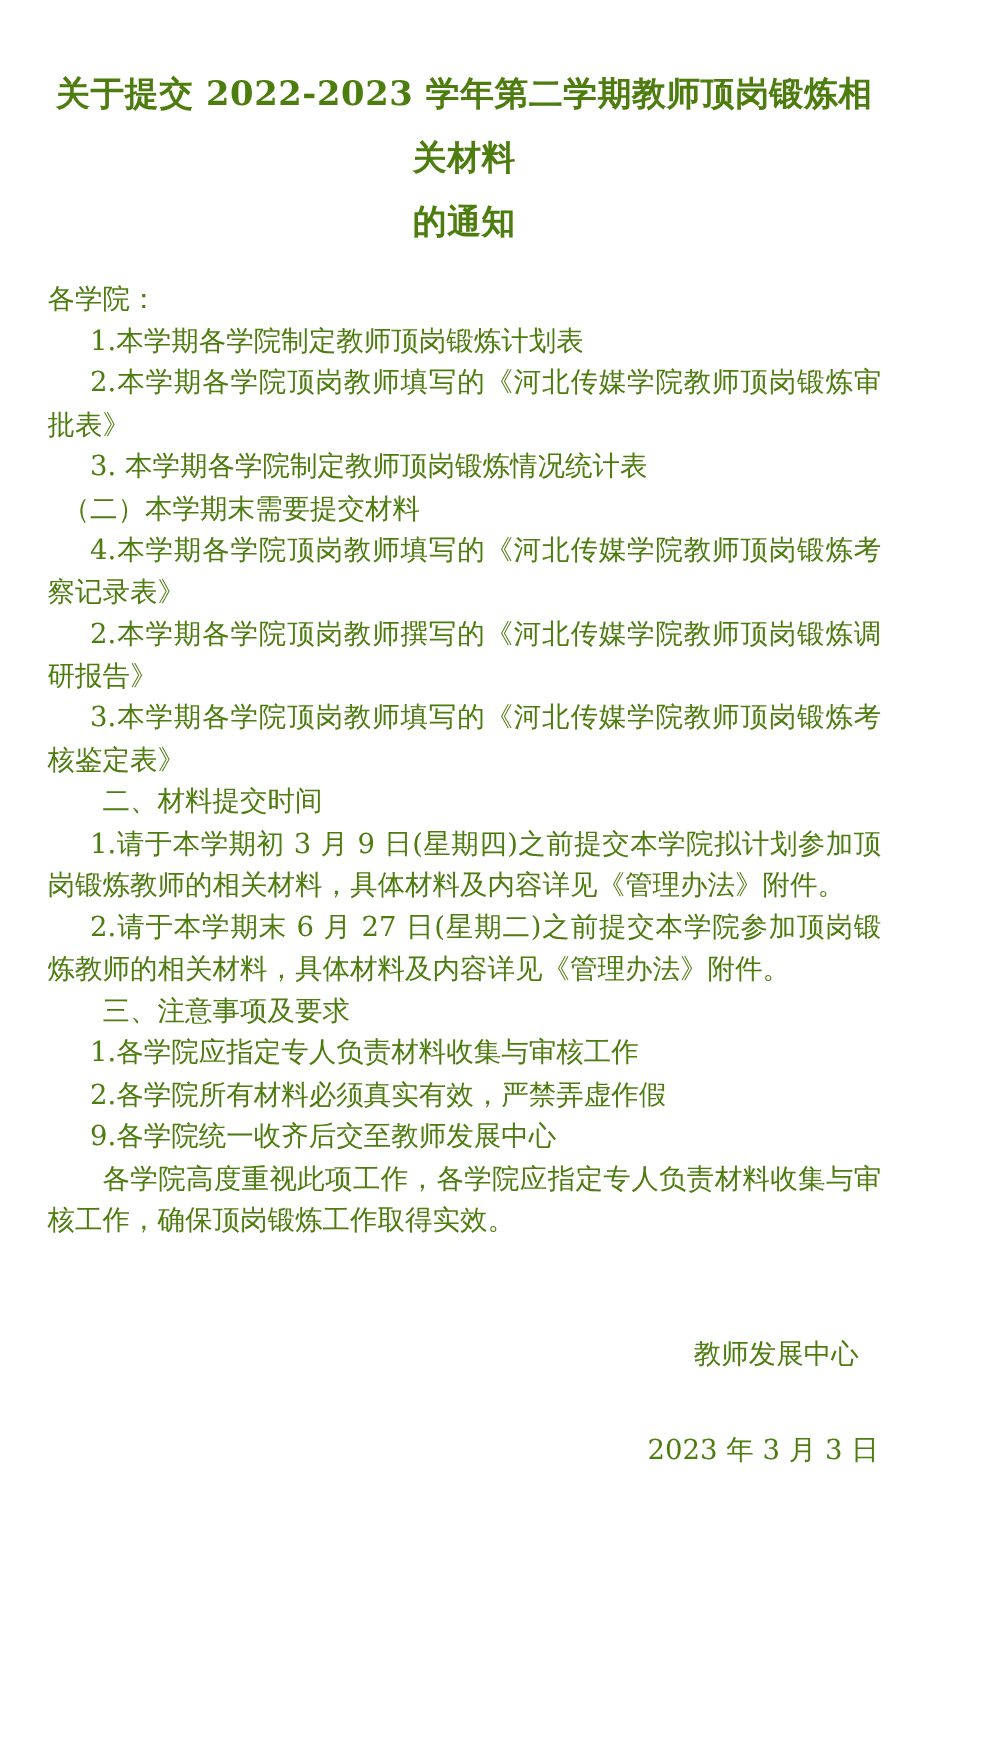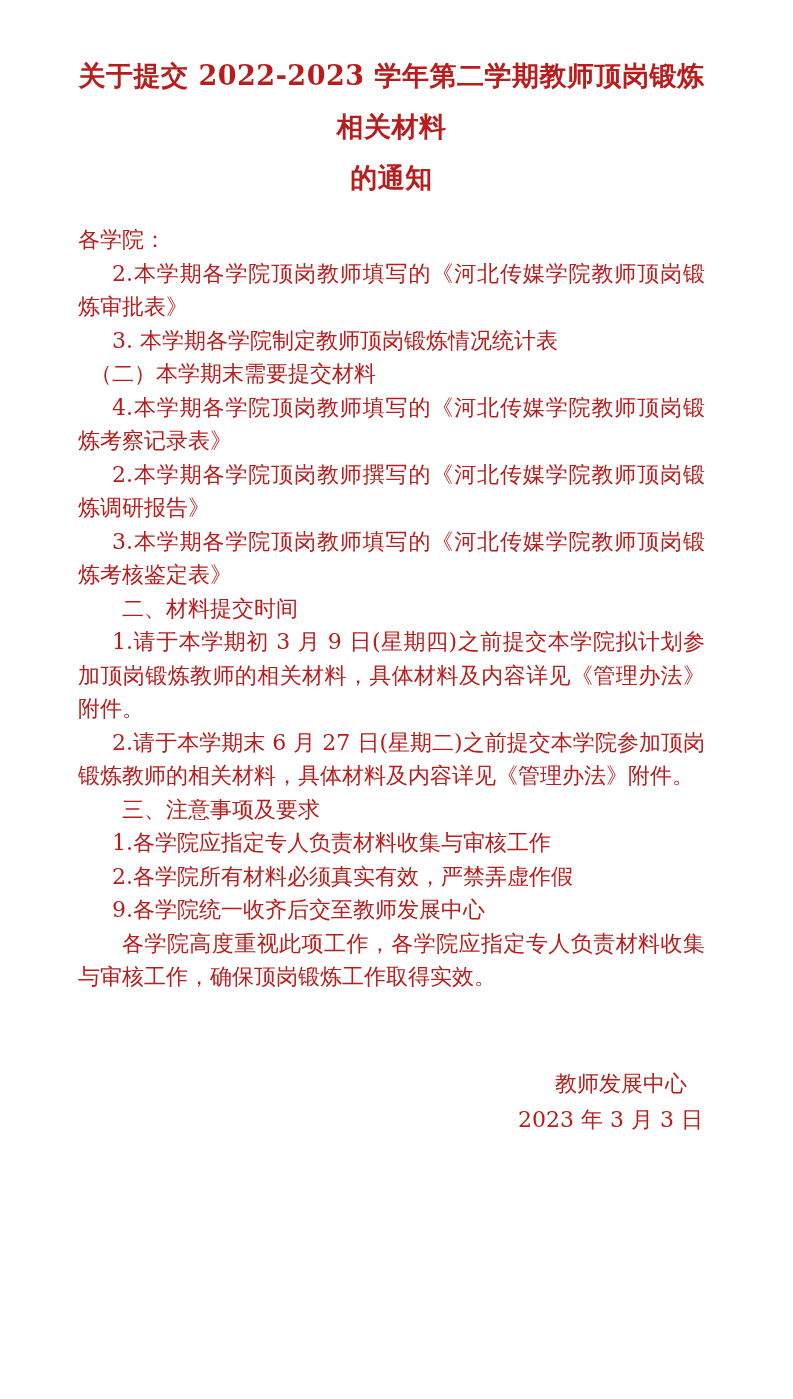--- a/index.html
+++ b/index.html
@@ -6,22 +6,22 @@
     margin: 0;
     padding: 0;
     background: #ffffff;
   }
   .page {
     position: relative;
     width: 793px;
     height: 1399px;
     box-sizing: border-box;
     background: #ffffff;
-    color: #b91c1c;
-    padding: 50px 88px 0 78px;
+    color: #4d7c0f;
+    padding: 50px 88px 0 38px;
     font-family: "DejaVu Serif", "Liberation Serif", serif;
     font-size: 22px;
     overflow: hidden;
   }
   .title {
     font-size: 27px;
     font-weight: bold;
     text-align: center;
     line-height: 51px;
     margin: 0 0 0 0;
@@ -41,38 +41,40 @@
   .ind-item { text-indent: 1.55em; }    
   .gap-section { margin-top: 19px; }    
   .gap-closing { margin-top: 30px; }    
   .sign-block {
     margin-top: 72px;
     text-align: right;
   }
   .sign-block p {
     text-align: right;
     line-height: 36px;
+    margin-top: 41px;
   }
   .signature { padding-right: 18px; }
   .date-line { padding-right: 2px; }
 </style>
 </head>
 <body>
 
 <div class="page">
 
   <h1 class="title"><span>关于提交 2022-2023 学年第二学期教师顶岗锻炼相关材料</span><br><span>的通知</span></h1>
 
   <div class="body-block">
 
     <p>各学院：</p>
 
 
 
 
+    <p class="ind-item">1.本学期各学院制定教师顶岗锻炼计划表</p>
     <p class="ind-item">2.本学期各学院顶岗教师填写的《河北传媒学院教师顶岗锻炼审批表》</p>
     <p class="ind-item">3. 本学期各学院制定教师顶岗锻炼情况统计表</p>
 
     <p class="ind-paren">（二）本学期末需要提交材料</p>
 
     <p class="ind-item">4.本学期各学院顶岗教师填写的《河北传媒学院教师顶岗锻炼考察记录表》</p>
     <p class="ind-item">2.本学期各学院顶岗教师撰写的《河北传媒学院教师顶岗锻炼调研报告》</p>
     <p class="ind-item">3.本学期各学院顶岗教师填写的《河北传媒学院教师顶岗锻炼考核鉴定表》</p>
 
     <p class="ind-2">二、材料提交时间</p>

